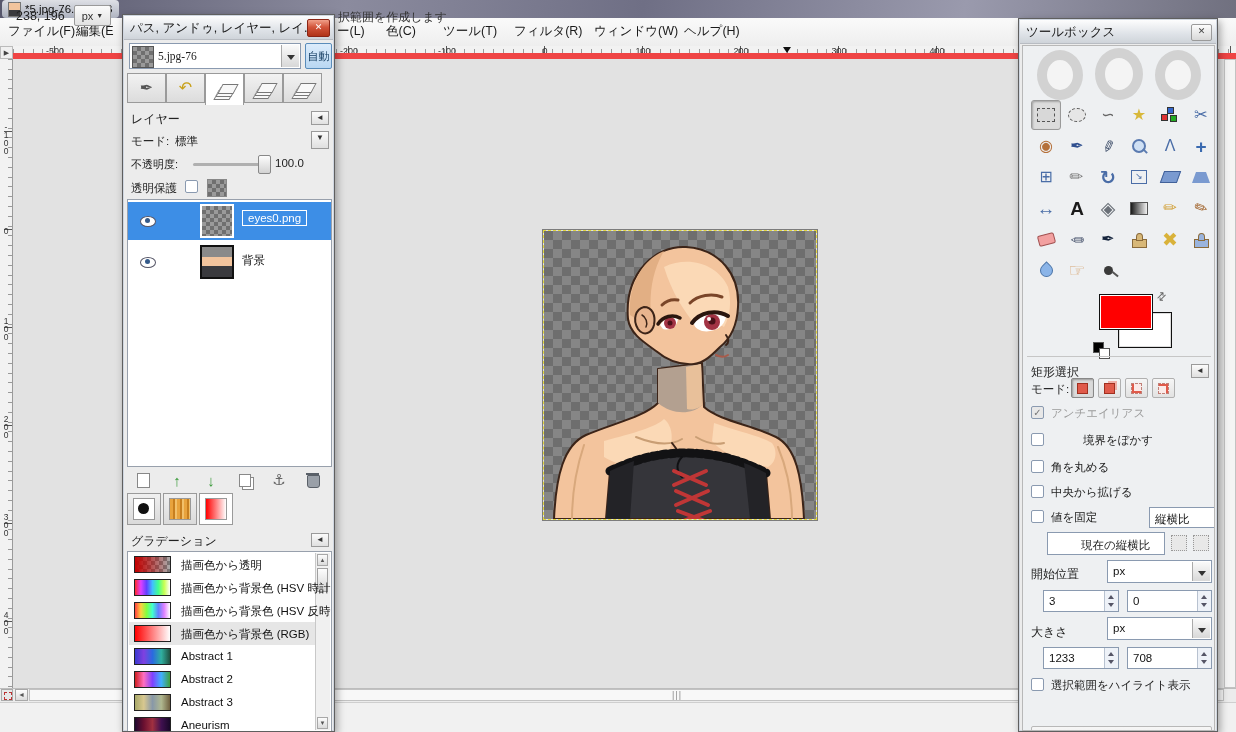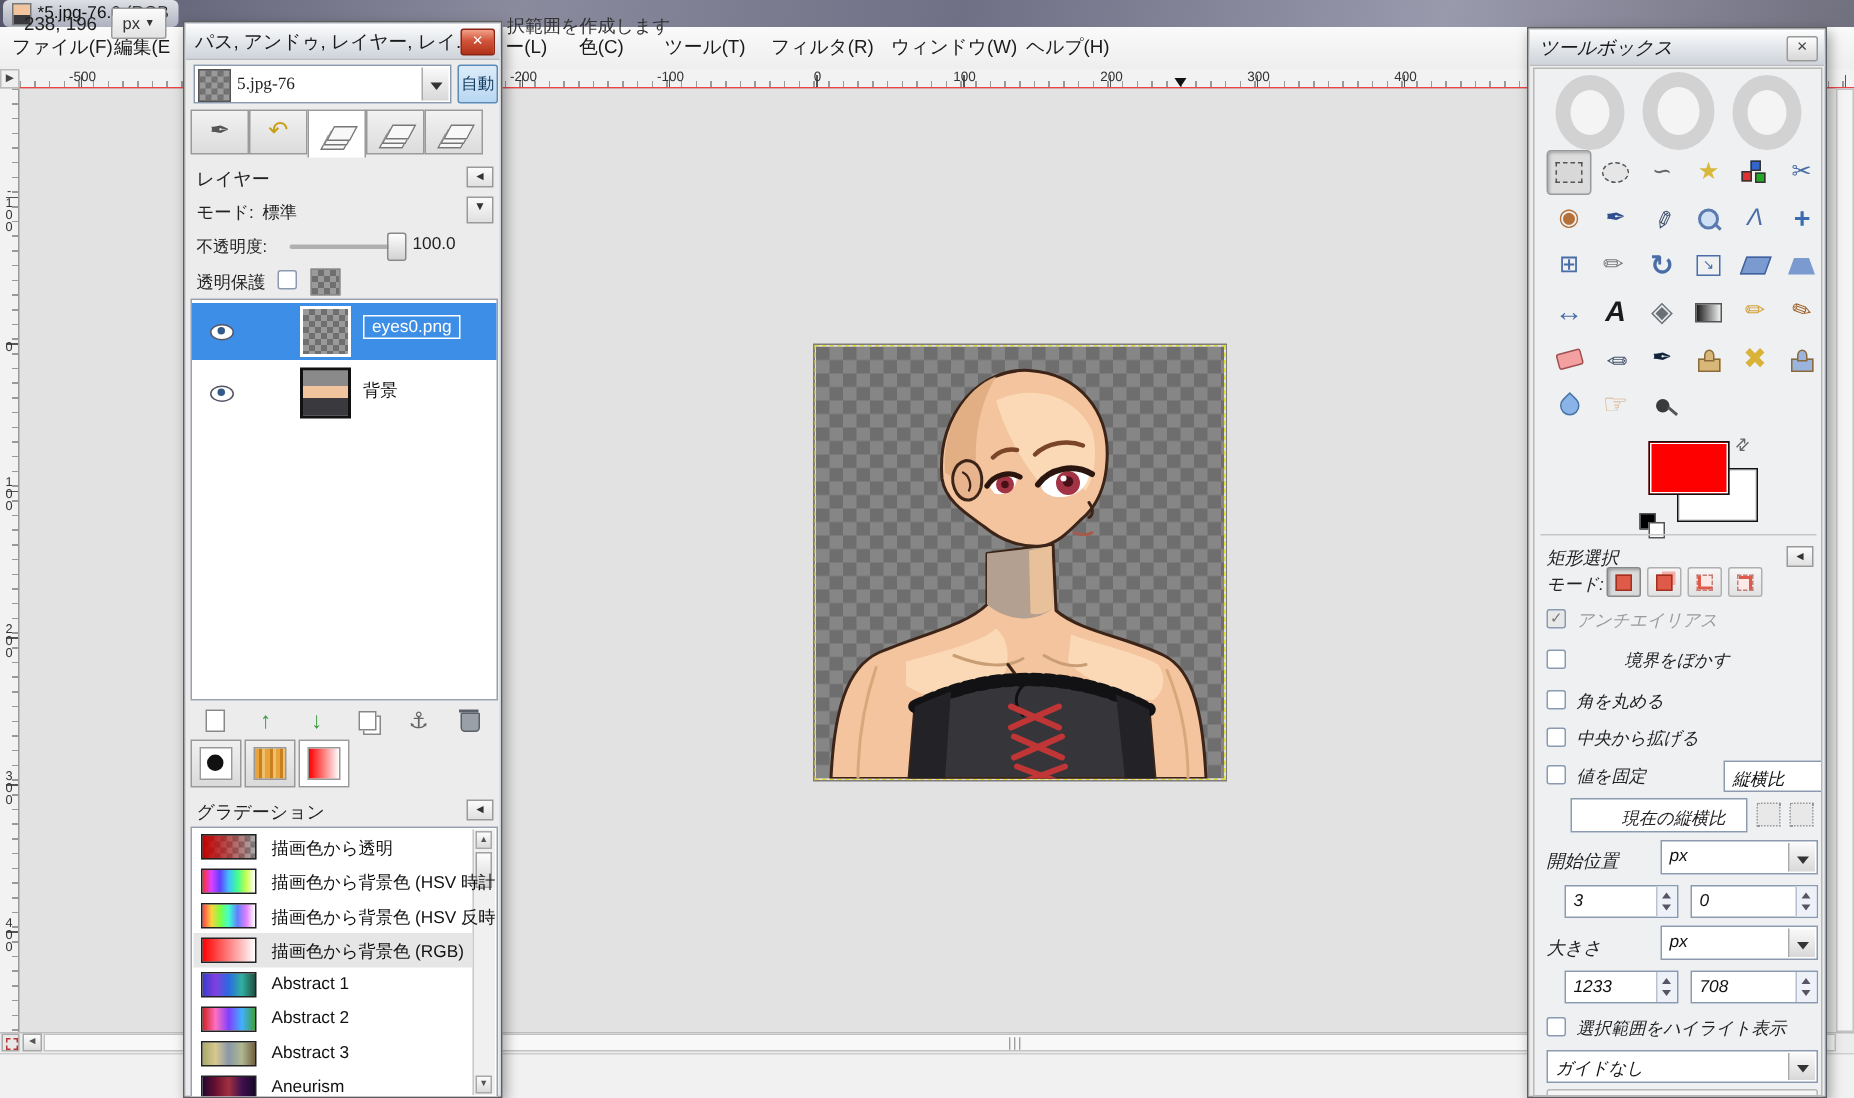--- a/index.html
+++ b/index.html
@@ -13,21 +13,21 @@
   #main-title{left:2px;top:0;height:18px;display:flex;align-items:center;gap:4px;padding:0 6px;
     background:linear-gradient(#f4f6f9d9,#ccd3ddb5);border-radius:4px;}
   #main-title .txt{font-size:11.5px;color:#111;white-space:nowrap;}
   #main-title-icon{width:11px;height:13px;background:linear-gradient(#f2c49d 55%,#3a3a3e 55%);border:1px solid #777;}
   #menubar{left:0;top:18px;width:1236px;height:28px;background:linear-gradient(#fafafa,#eeeeee);
     border-bottom:1px solid #c9c9c9;}
   .menu-item{position:absolute;top:5px;font-size:12.5px;color:#1a1a1a;white-space:nowrap;}
   
   #ruler-corner{left:0;top:46px;width:13px;height:13px;background:#f0f0f0;border:1px solid #bbb;box-sizing:border-box;
     font-size:7px;line-height:11px;text-align:center;color:#444;}
-  #hruler{left:13px;top:46px;width:1223px;height:13px;background:#f2f2f2;border-bottom:1px solid #ef4444;box-sizing:border-box;overflow:hidden;}
+  #hruler{left:13px;top:46px;width:1223px;height:13px;background:#f2f2f2;border-bottom:6px solid #ef4444;box-sizing:border-box;overflow:hidden;}
   #hruler .minor{position:absolute;left:0;bottom:0;width:100%;height:4px;
     background:repeating-linear-gradient(to right,#999 0 1px,transparent 1px 9.8px);}
   #hruler .major{position:absolute;left:0;bottom:0;width:100%;height:8px;
     background:repeating-linear-gradient(to right,transparent 0 41px,#555 41px 42px,transparent 42px 98px);}
   .hruler-label{position:absolute;top:0;transform:translateX(-50%);font-size:9px;color:#333;}
   #hruler-marker{position:absolute;bottom:0;width:0;height:0;border-left:4px solid transparent;border-right:4px solid transparent;border-top:6px solid #111;}
   #vruler{left:0;top:59px;width:13px;height:629px;background:#f2f2f2;border-right:1px solid #9a9a9a;box-sizing:border-box;overflow:hidden;}
   #vruler .minor{position:absolute;top:0;right:0;height:100%;width:4px;
     background:repeating-linear-gradient(to bottom,#999 0 1px,transparent 1px 9.8px);}
   #vruler .major{position:absolute;top:0;right:0;height:100%;width:8px;
@@ -133,21 +133,21 @@
   #grad-list{left:4px;top:536px;width:205px;height:181px;background:#fff;border:1px solid #98a0ac;box-sizing:border-box;overflow:hidden;}
   .grad-row{position:absolute;left:1px;width:186px;height:23px;}
   .grad-row.sel{background:#e6e6e6;}
   .grad-swatch{position:absolute;left:5px;top:3px;width:37px;height:17px;border:1px solid #222;box-sizing:border-box;}
   .grad-name{position:absolute;left:52px;top:5px;font-size:11.5px;color:#111;white-space:nowrap;}
   #grad-scroll{position:absolute;right:1px;top:1px;width:14px;bottom:1px;background:#f0f0f0;border-left:1px solid #c8c8c8;}
   .scr-btn{position:absolute;left:1px;width:11px;height:12px;background:linear-gradient(#fcfcfc,#dadada);border:1px solid #a8a8a8;box-sizing:border-box;
     font-size:6px;text-align:center;line-height:10px;color:#555;}
   #grad-thumbpiece{position:absolute;left:1px;top:15px;width:11px;height:24px;background:linear-gradient(#fdfdfd,#d5d5d5);border:1px solid #a0a0a0;box-sizing:border-box;}
   
-  #toolbox{left:1018px;top:18px;width:200px;height:714px;z-index:5;font-style:italic;}
+  #toolbox{left:1018px;top:18px;width:200px;height:714px;z-index:5;}
   #tb-inner{position:absolute;left:3px;top:26px;width:193px;height:686px;background:#eef0f2;border:1px solid #b8b8b8;box-sizing:border-box;overflow:hidden;}
   .wilber-eye{position:absolute;border:10px solid #d2d2d2;border-radius:50%;background:#f4f4f4;}
   .tool-cell{position:absolute;width:30px;height:30px;display:flex;align-items:center;justify-content:center;border-radius:3px;}
   .tool-cell.pressed{background:#dcdcdc;border:1px solid #9a9a9a;box-shadow:inset 1px 1px 2px rgba(0,0,0,.25);box-sizing:border-box;}
   .tool-glyph{font-size:16px;line-height:1;}
   .tool-glyph.big{font-size:19px;font-weight:bold;}
   #fg-swatch{left:76px;top:248px;width:54px;height:36px;border:1px solid #111;box-shadow:0 0 0 1px #fff inset;box-sizing:border-box;z-index:2;}
   #bg-swatch{left:95px;top:266px;width:54px;height:36px;border:1px solid #111;box-shadow:0 0 0 1px #ddd inset;background:#fff;box-sizing:border-box;}
   #swap-colors{left:134px;top:244px;font-size:11px;color:#666;transform:rotate(-45deg);}
   #reset-colors{left:70px;top:296px;width:16px;height:16px;}
@@ -454,24 +454,20 @@
       <span class="arrows"></span>
     </div>
     <div class="spin" style="left:104px;top:601px;width:85px;">
       <span class="v">708</span>
       <span class="arrows"></span>
     </div>
 
     <div class="abs checkbox opt-cb" style="top:632px;"></div>
     <div class="opt-row-lab" style="top:632px;">選択範囲をハイライト表示</div>
 
-    <div class="dd" style="left:8px;top:654px;width:181px;height:22px;">
-      <span class="v">ガイドなし</span>
-      <span class="ddbtn"></span>
-    </div>
     <div class="abs" id="autoshrink">選択範囲の自動縮小</div>
 
   <div class="mode-btn pressed" style="left: 48px;">
         <div class="mode-glyph" style="background: rgb(224, 90, 74); border: 1px solid rgb(160, 48, 32);"></div>
       </div>
       <div class="mode-btn" style="left: 75px;">
         <div class="mode-glyph" style="background: rgb(224, 90, 74); border: 1px solid rgb(160, 48, 32); box-shadow: rgb(240, 176, 168) 3px -3px 0px -1px;"></div>
       </div>
       <div class="mode-btn" style="left: 102px;">
         <div class="mode-glyph" style="border: 1px dashed rgb(192, 128, 120); background: rgb(251, 234, 232); box-shadow: rgb(224, 90, 74) 2px -2px 0px 0px inset;"></div>

